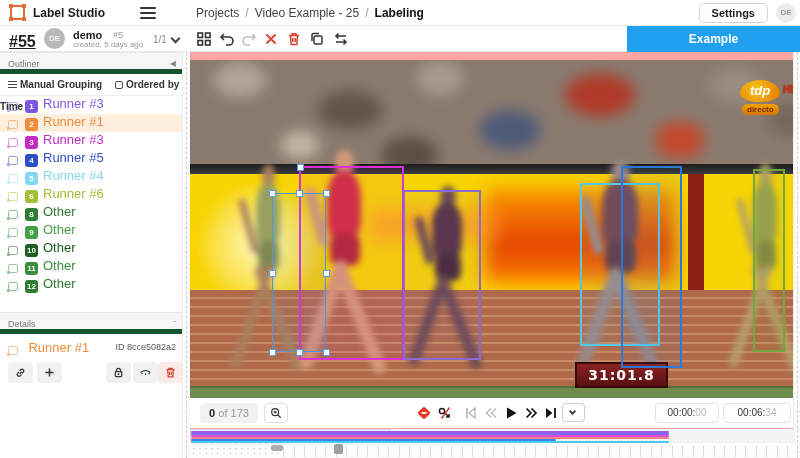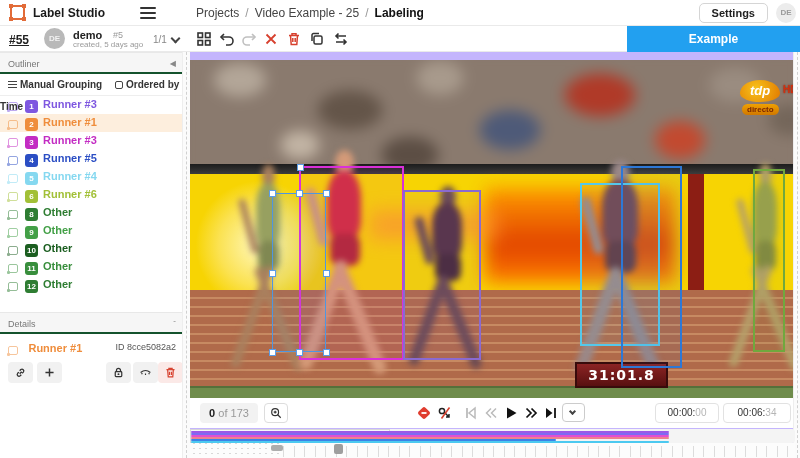--- a/index.html
+++ b/index.html
@@ -16,63 +16,63 @@
   #hamburger { position:absolute; left:140px; top:7px; width:16px; height:12px; cursor:pointer; }
   #hamburger i { display:block; height:2px; background:#333; margin-bottom:3px; border-radius:1px; }
   #breadcrumb { position:absolute; left:196px; top:6px; font-size:12px; color:#444; }
   #breadcrumb .sep { color:#999; margin:0 6px; }
   #breadcrumb .page { color:#111; font-weight:bold; }
   #settings-btn { position:absolute; right:32px; top:3px; height:20px; padding:0 12px; border:1px solid #d5d5d5; border-radius:5px; background:#fff; font-size:11px; font-weight:bold; color:#222; line-height:18px; cursor:pointer; }
   #user-avatar { position:absolute; right:4px; top:3px; width:20px; height:20px; border-radius:50%; background:#ececec; color:#9a9a9a; font-size:8px; font-weight:bold; text-align:center; line-height:20px; }
 
   
   #taskbar { position:absolute; left:0; top:26px; width:800px; height:26px; background:#fff; border-bottom:1px solid #eaeaea; }
-  #task-id { position:absolute; left:9px; top:7px; font-size:12px; font-weight:bold; color:#222;text-decoration:underline; }
+  #task-id { position:absolute; left:9px; top:7px; font-size:16px; font-weight:bold; color:#222;text-decoration:underline; }
   #author-avatar { position:absolute; left:44px; top:2px; width:21px; height:21px; border-radius:50%; background:#b9b9b9; color:#f2f2f2; font-size:8px; font-weight:bold; text-align:center; line-height:21px; }
   #author-name { position:absolute; left:73px; top:3px; font-size:11px; font-weight:bold; color:#222; }
   #annotation-ref { position:absolute; left:113px; top:4px; font-size:9px; color:#999; }
   #created-text { position:absolute; left:73px; top:14px; font-size:8px; color:#9a9a9a; }
   #pager { position:absolute; left:153px; top:8px; font-size:10px; color:#888; }
   .chev { display:inline-block; width:7px; height:7px; border-right:2px solid #444; border-bottom:2px solid #444; transform:rotate(45deg); }
   #pager-chev { position:absolute; left:172px; top:9px; }
   .tool-ico { position:absolute; top:5px; width:16px; height:16px; cursor:pointer; }
   .tool-ico svg { width:16px; height:16px; }
   #update-btn { position:absolute; left:627px; top:0; width:173px; height:26px; background:#22a0f0; color:#fff; font-size:12px; font-weight:bold; text-align:center; line-height:26px; cursor:pointer; }
 
   
   #sidebar { position:absolute; left:0; top:52px; width:182px; height:406px; background:#fff; }
-  .panel-head { position:relative; height:22px; background:#f6f6f6; border-top:1px solid #e8e8e8; border-bottom:2px solid #14532d; font-size:9px; color:#777; line-height:22px; padding-left:8px; }
+  .panel-head { position:relative; height:22px; background:#f6f6f6; border-top:1px solid #e8e8e8; border-bottom:5px solid #14532d; font-size:9px; color:#777; line-height:22px; padding-left:8px; }
   .panel-head .collapse { position:absolute; right:6px; top:0; color:#888; font-size:8px; cursor:pointer; }
   #group-row { position:relative; height:22px; border-bottom:1px solid #eee; font-size:10px; font-weight:bold; color:#333; line-height:22px; }
   #group-row .glabel { cursor:pointer; }
   .mini-lines { display:inline-block; width:9px; height:7px; border-top:1.5px solid #444; border-bottom:1.5px solid #444; position:relative; top:0px; margin:0 3px 0 8px; }
   .mini-lines::after { content:''; position:absolute; left:0; top:1.5px; width:100%; height:1.5px; background:#444; }
   .mini-sq { display:inline-block; width:8px; height:8px; border:1.5px solid #444; border-radius:2px; margin:0 3px 0 10px; position:relative; top:1px; }
   #order-up { position:absolute; right:8px; top:0; color:#999; font-size:10px; cursor:pointer; }
   .row { position:relative; height:18px; line-height:18px; cursor:pointer; padding-left:8px; }
   .row.selected { background:#fdeedd; }
   .bbox-ico { display:inline-block; width:10px; height:9px; border:1.5px solid currentColor; border-radius:2px; opacity:.5; position:relative; top:1px; }
   .bbox-ico::after { content:''; position:absolute; left:-2px; bottom:-2px; width:3px; height:3px; background:currentColor; border-radius:1px; }
   .badge { display:inline-block; min-width:13px; height:13px; border-radius:3px; color:#fff; font-size:8px; font-weight:bold; text-align:center; line-height:13px; margin:0 5px 0 7px; position:relative; top:-1px; padding:0 1px; }
-  .rlabel { font-size:11px; font-weight:bold; position:relative; top:-2px; }
+  .rlabel { font-size:13px; font-weight:normal; position:relative; top:-2px; }
 
   #details-panel { position:absolute; left:0; top:260px; width:182px; }
   #details-region-row { position:relative; height:20px; padding:6px 0 0 8px; }
   #region-id { position:absolute; right:6px; top:8px; font-size:9px; color:#555; }
   #details-tools { position:relative; height:28px; margin-top:8px; }
   .dbtn { position:absolute; top:0; width:25px; height:21px; background:#f1f1f1; border-radius:4px; cursor:pointer; text-align:center; }
   .dbtn svg { width:13px; height:13px; margin-top:4px; }
   .dbtn.danger { background:#fbe9e7; }
 
   
   .vdivider { position:absolute; top:52px; height:406px; background:#fbfbfb; border-left:1px solid #eee; }
   .vdivider::after { content:''; position:absolute; left:3px; top:0; height:100%; border-left:1px dashed #d0d0d0; }
 
   
-  #main { position:absolute; left:190px; top:52px; width:603px; height:406px; background:#c4b5fd; }
+  #main { position:absolute; left:190px; top:52px; width:603px; height:406px; background:#fca5a5; }
   #video { position:absolute; left:0; top:8px; width:603px; height:338px; overflow:hidden; background:#847467; }
   #crowd { position:absolute; left:-10px; top:-10px; width:623px; height:130px; filter:blur(7px);
     background:#8a7a6e;
     background-image:
       radial-gradient(40px 26px at 60px 30px, #b3a698 60%, transparent 70%),
       radial-gradient(50px 30px at 170px 60px, #645549 60%, transparent 70%),
       radial-gradient(36px 26px at 260px 28px, #a89a8c 60%, transparent 70%),
       radial-gradient(46px 30px at 330px 80px, #4e5a78 60%, transparent 72%),
       radial-gradient(56px 34px at 420px 45px, #b03a28 55%, transparent 70%),
       radial-gradient(40px 30px at 500px 90px, #c24a30 55%, transparent 70%),

